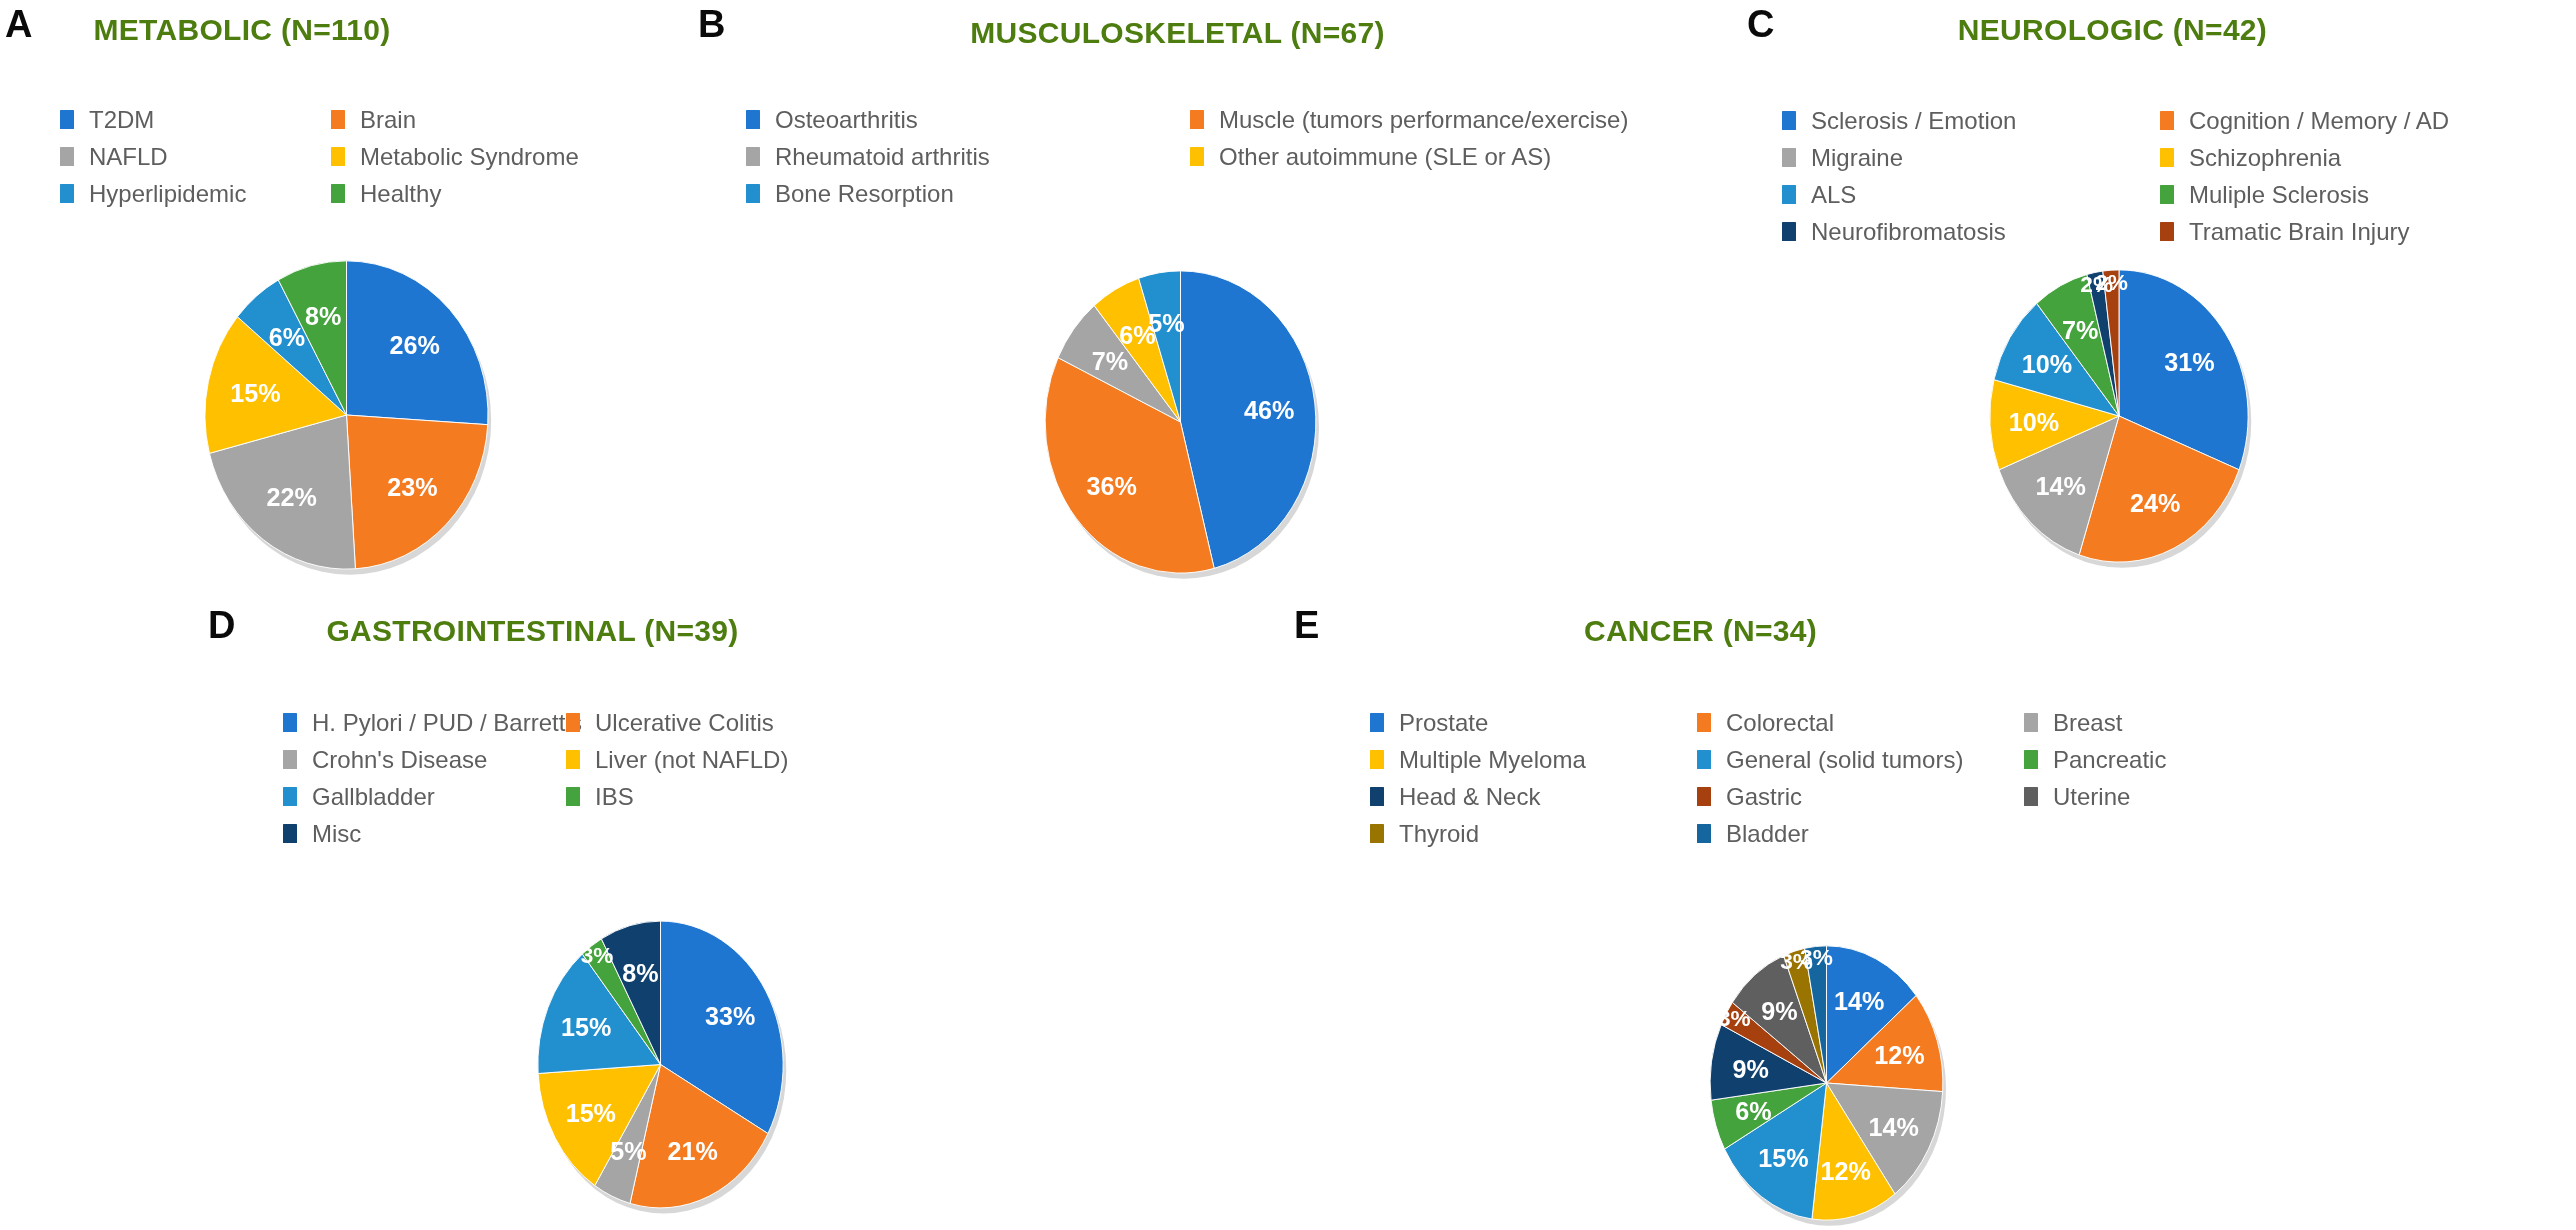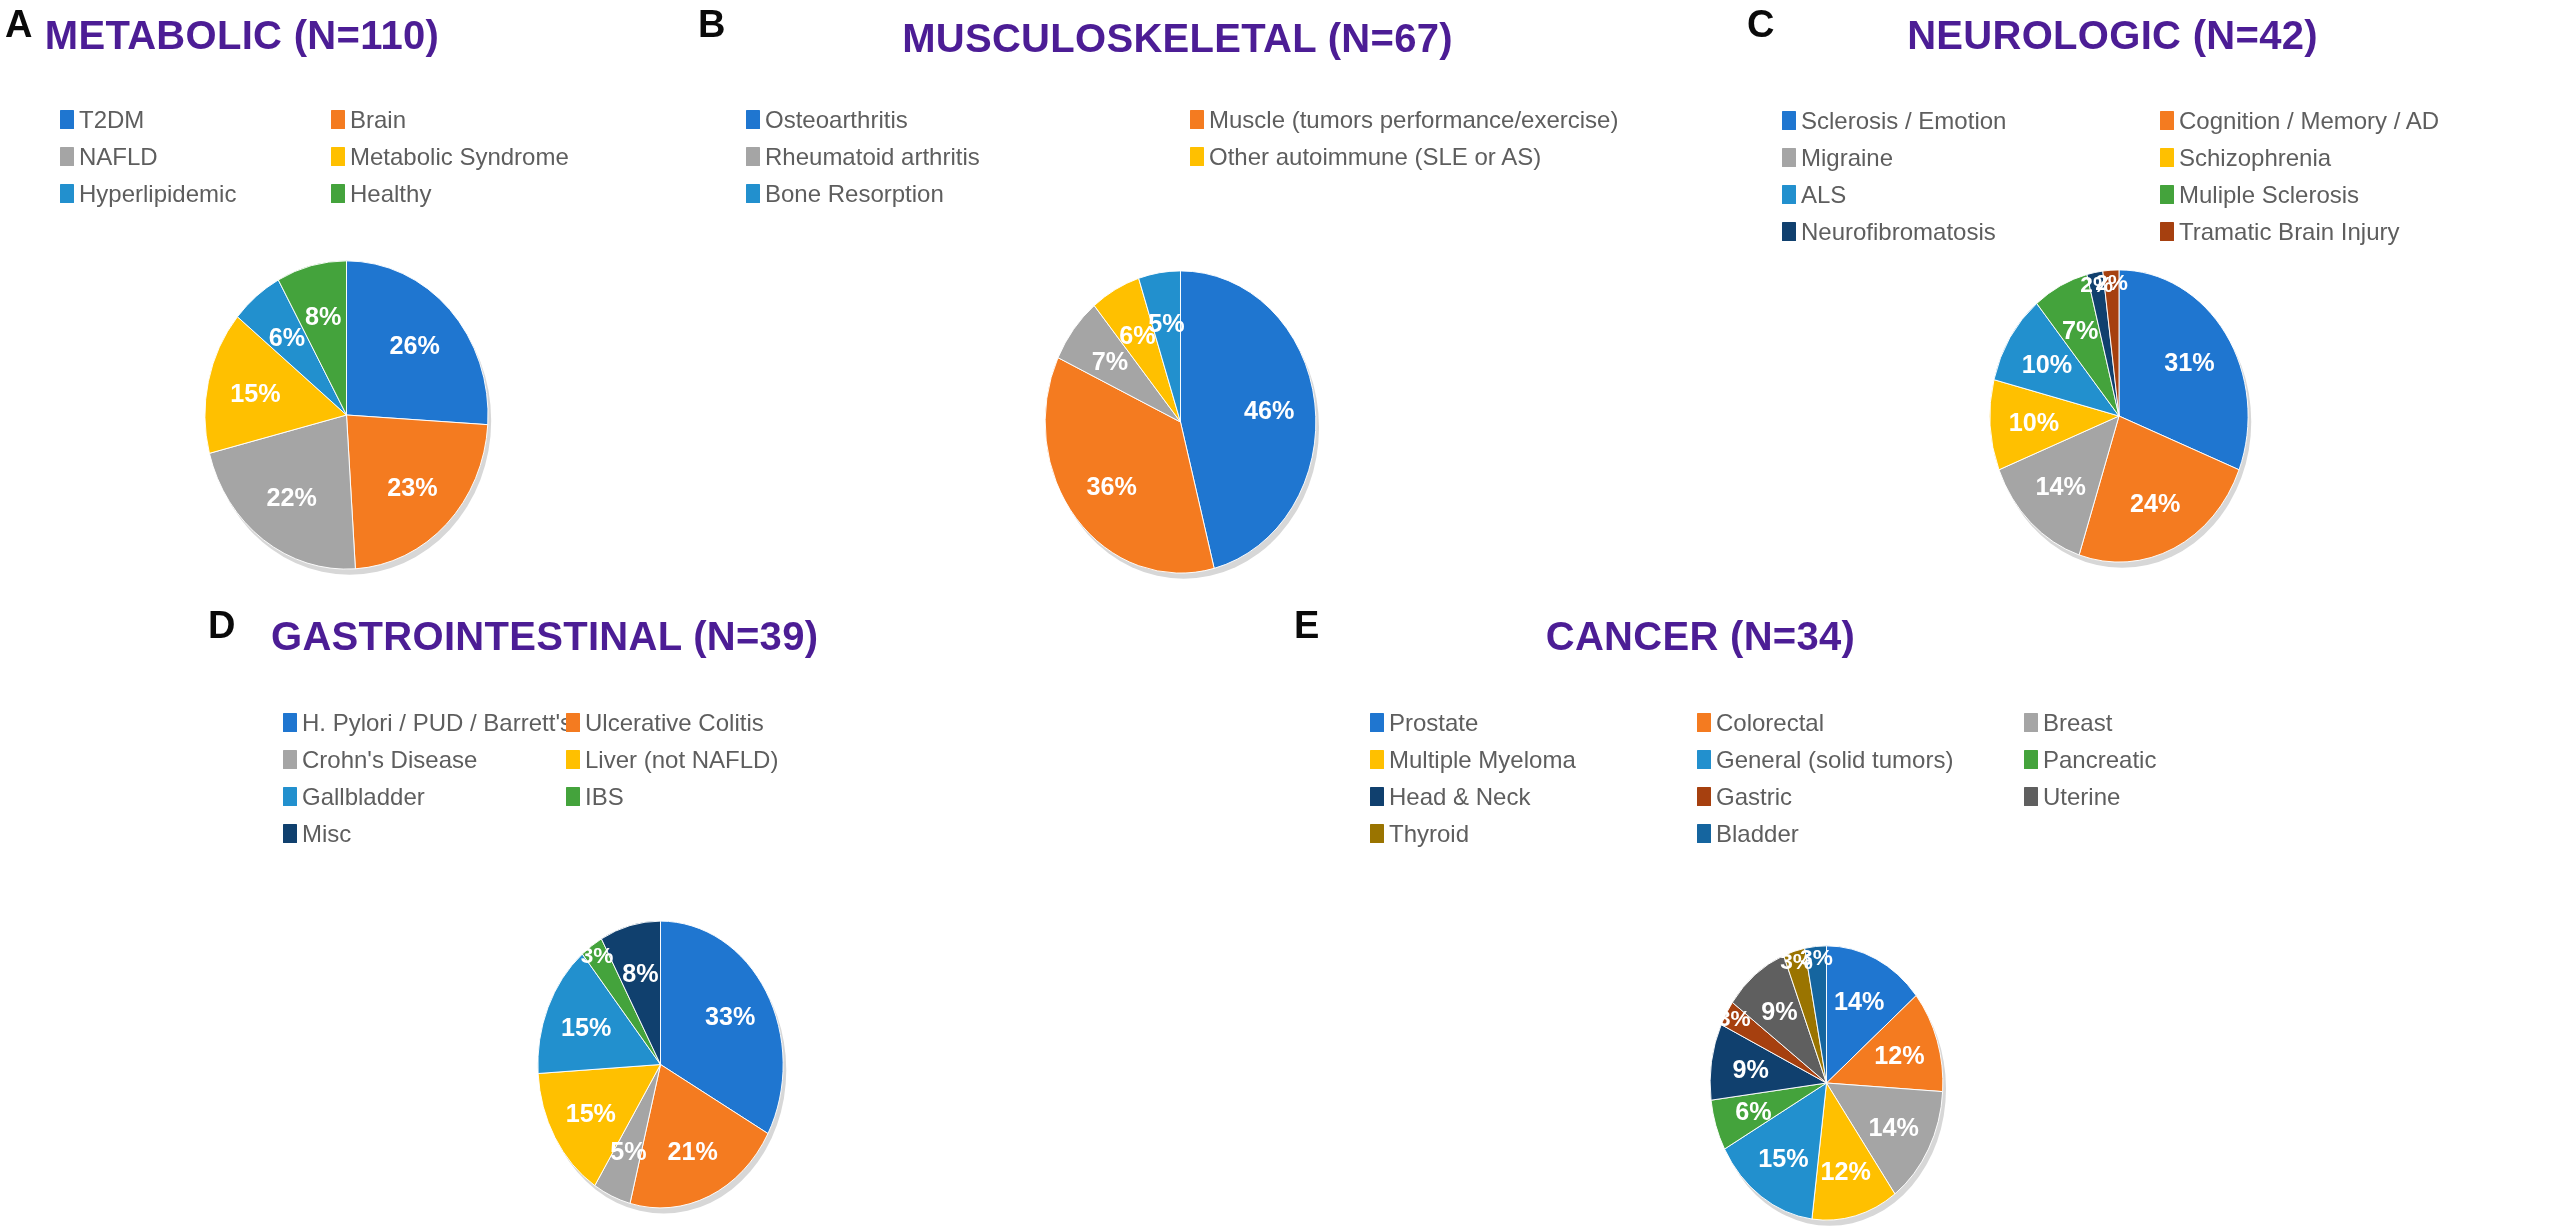--- a/index.html
+++ b/index.html
@@ -20,36 +20,36 @@
   .panel-letter {
     position: absolute;
     font-weight: bold;
     font-size: 38px;
     color: #0a0a0a;
     line-height: 1;
   }
   .panel-title {
     position: absolute;
     font-weight: bold;
-    font-size: 40px;
-    color: #4c1d95;
+    font-size: 30px;
+    color: #4d7c0f;
     letter-spacing: 0.3px;
     white-space: nowrap;
     text-align: center;
   }
   .legend {
     position: absolute;
     display: grid;
     column-gap: 0px;
     row-gap: 0px;
   }
   .legend-item {
     display: flex;
     align-items: center;
-    gap: 5px;
+    gap: 15px;
     height: 37px;
     white-space: nowrap;
   }
   .swatch {
     width: 14px;
     height: 19px;
     flex: 0 0 auto;
     border-radius: 0.6px;
   }
   .legend-label {

